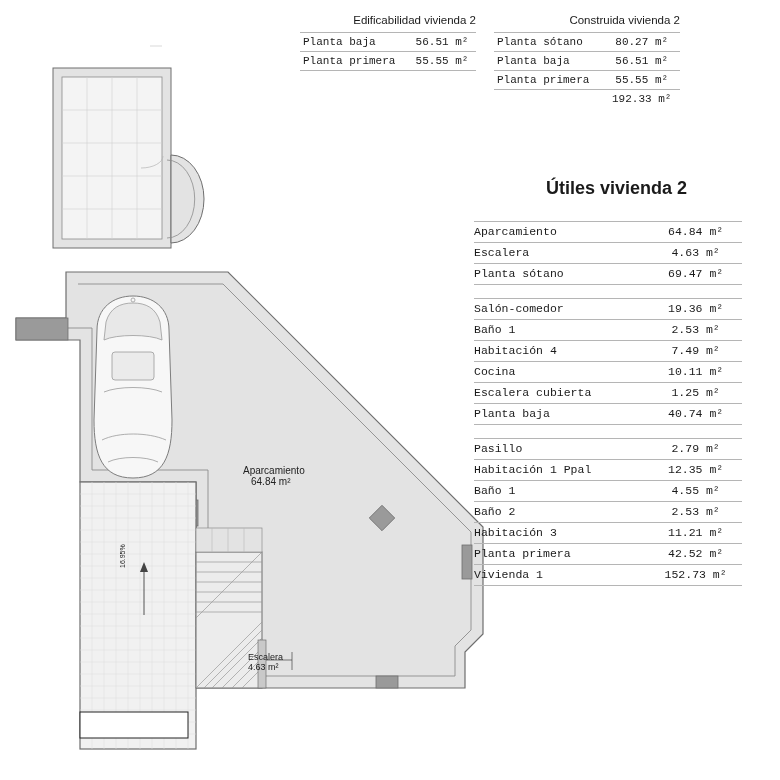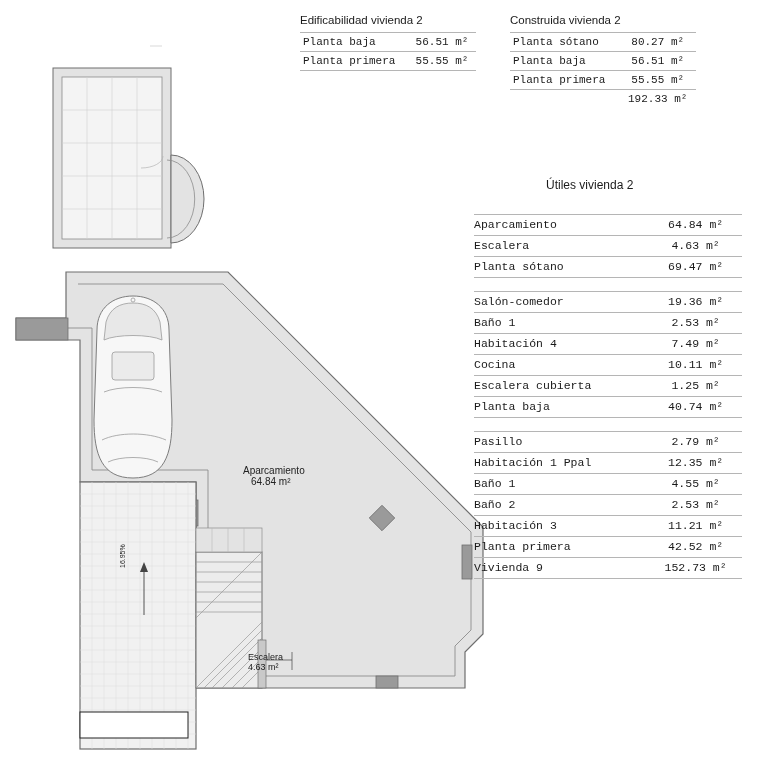--- a/index.html
+++ b/index.html
@@ -21,21 +21,21 @@
     width: 780px; height: 780px;
   }
 
   
   .tbl {
     position: absolute;
     font-size: 11px;
     color: #1a1a1a;
   }
   .tbl .ttl {
-    text-align: left;
+    text-align: right;
     font-size: 11.5px;
     padding-bottom: 6px;
     white-space: nowrap;
   }
   .tbl table {
     border-collapse: collapse;
     width: 100%;
   }
   .tbl td {
     padding: 2px 0 2px 0;
@@ -45,29 +45,30 @@
     font-family: Liberation Mono, monospace;
   }
   .tbl td.lbl { text-align: left; padding-left: 3px; white-space: nowrap; }
   .tbl td.val { text-align: center; padding-right: 3px; white-space: nowrap; }
   .tbl tr.total td { border-bottom: none; }
   .tbl tr.first td { border-top: 1px solid #b5b5b5; }
   .tbl tr.gap td { border-bottom: none; height: 7px; padding: 0; }
 
   
   #tbl-edif { left: 300px; top: 14px; width: 176px; }
-  #tbl-cons { left: 510px; top: 14px; width: 186px; }
+  #tbl-cons { left: 494px; top: 14px; width: 186px; }
 
   
   #tbl-utiles { left: 474px; top: 178px; width: 268px; }
   #tbl-utiles .ttl {
     text-align: left;
-    font-size: 12px;
+    font-size: 18px;
     padding-bottom: 22px;
     padding-left: 72px;
+    font-weight: bold;
   }
   #tbl-utiles td { font-size: 11.5px; padding: 3px 0; }
 
   
   #plan {
     position: absolute;
     left: 0; top: 0;
   }
   .lbl-free {
     position: absolute;
@@ -334,20 +335,20 @@
       </tr>
       <tr>
         <td class="lbl">Habitación 3</td>
         <td class="val">11.21 m²</td>
       </tr>
       <tr>
         <td class="lbl">Planta primera</td>
         <td class="val">42.52 m²</td>
       </tr>
       <tr>
-        <td class="lbl">Vivienda 9</td>
+        <td class="lbl">Vivienda 1</td>
         <td class="val">152.73 m²</td>
       </tr>
     </tbody>
       </table>
   </div>
 
 </div>
 
 </body></html>

